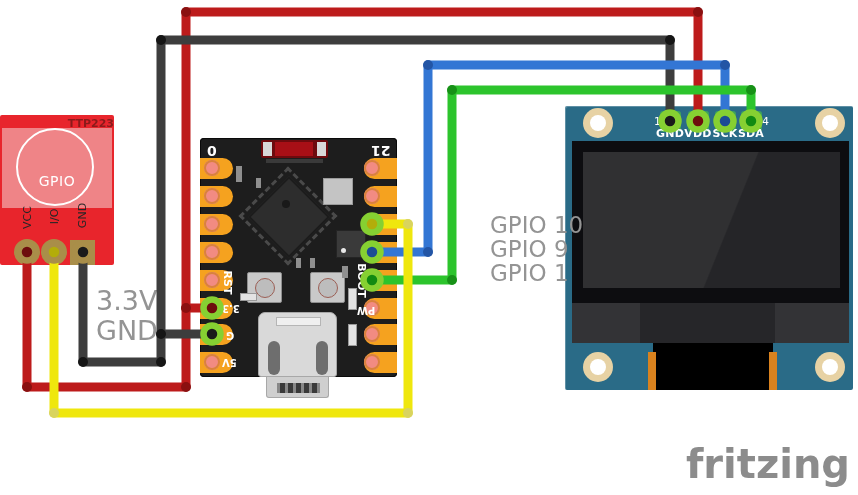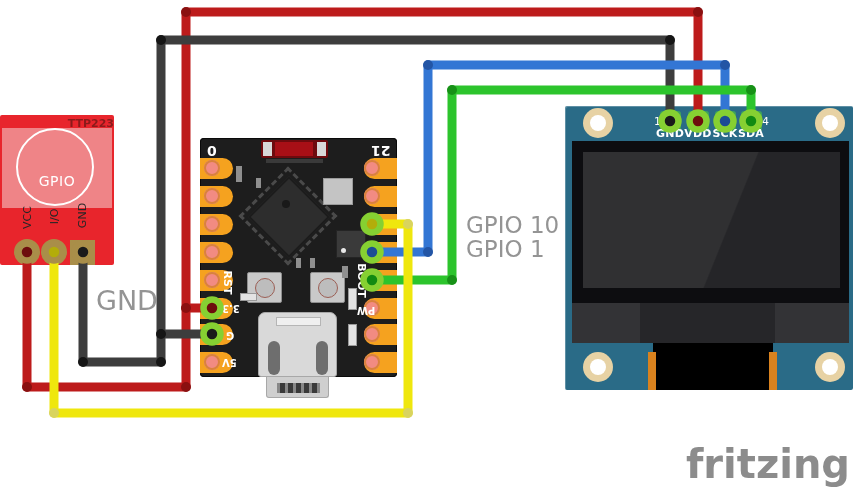--- a/index.html
+++ b/index.html
@@ -75,21 +75,21 @@
   .display{position:absolute;left:18px;top:46px;width:257px;height:136px;
     background:linear-gradient(112deg,#303032 56%,#252528 56.5%);}
   .band{position:absolute;left:7px;top:197px;width:277px;height:40px;background:#333336;}
   .band i{position:absolute;left:68px;top:0;width:135px;height:40px;background:#262629;}
   .ribbon{position:absolute;left:88px;top:237px;width:120px;height:47px;background:#000;}
   .clip{position:absolute;top:246px;width:8px;height:38px;background:#d9821e;}
 
   
   .note{color:var(--note-gray);}
   #power-labels{left:96px;top:286px;font-size:27px;line-height:30px;}
-  #gpio-labels{left:466px;top:213px;font-size:23px;line-height:24px;}
+  #gpio-labels{left:490px;top:213px;font-size:23px;line-height:24px;}
   #watermark{right:8px;top:441px;font-size:40px;font-weight:bold;color:var(--watermark-gray);letter-spacing:0;text-align:right;}
 
   #wires{position:absolute;left:0;top:0;z-index:5;}
   #wires polyline{fill:none;stroke-width:9;stroke-linejoin:round;stroke-linecap:round;}
 </style>
 </head>
 <body>
 
 <div id="stage" style="--sensor-red: #e8252c; --sensor-title: #8a1b1b; --sensor-overlay: #ef8487; --mcu-black: #1d1d1d; --pad-orange: #f5a21f; --pad-hole: #f28b82; --oled-pcb: #2a6b87; --hole-ring: #e7d2a4; --oled-pin: #46b44e; --ring-tan: #a98e49; --note-gray: #949494; --watermark-gray: #8c8c8c;">
 
@@ -224,24 +224,26 @@
     <div class="display"></div>
     <div class="band">
         <i></i>
       </div>
     <div class="ribbon"></div>
     <div class="clip" style="left:83px;"></div>
     <div class="clip" style="left:204px;"></div>
   </div>
 
   <div class="abs note" id="power-labels">
+    <div>3.3V</div>
     <div>GND</div>
   </div>
   <div class="abs note" id="gpio-labels">
     <div>GPIO 10</div>
+    <div>GPIO 9</div>
     <div>GPIO 1</div>
   </div>
   <div class="abs" id="watermark">fritzing</div>
 
   <svg id="wires" width="858" height="495" viewBox="0 0 858 495">
 
     <polyline points="27,252 27,387 186,387 186,12 698,12 698,121" stroke="#bd1b1b"></polyline>
     <polyline points="186,308 212,308" stroke="#bd1b1b"></polyline>
     <g>
       <circle cx="27" cy="387" r="5" fill="#8a1010"></circle>

